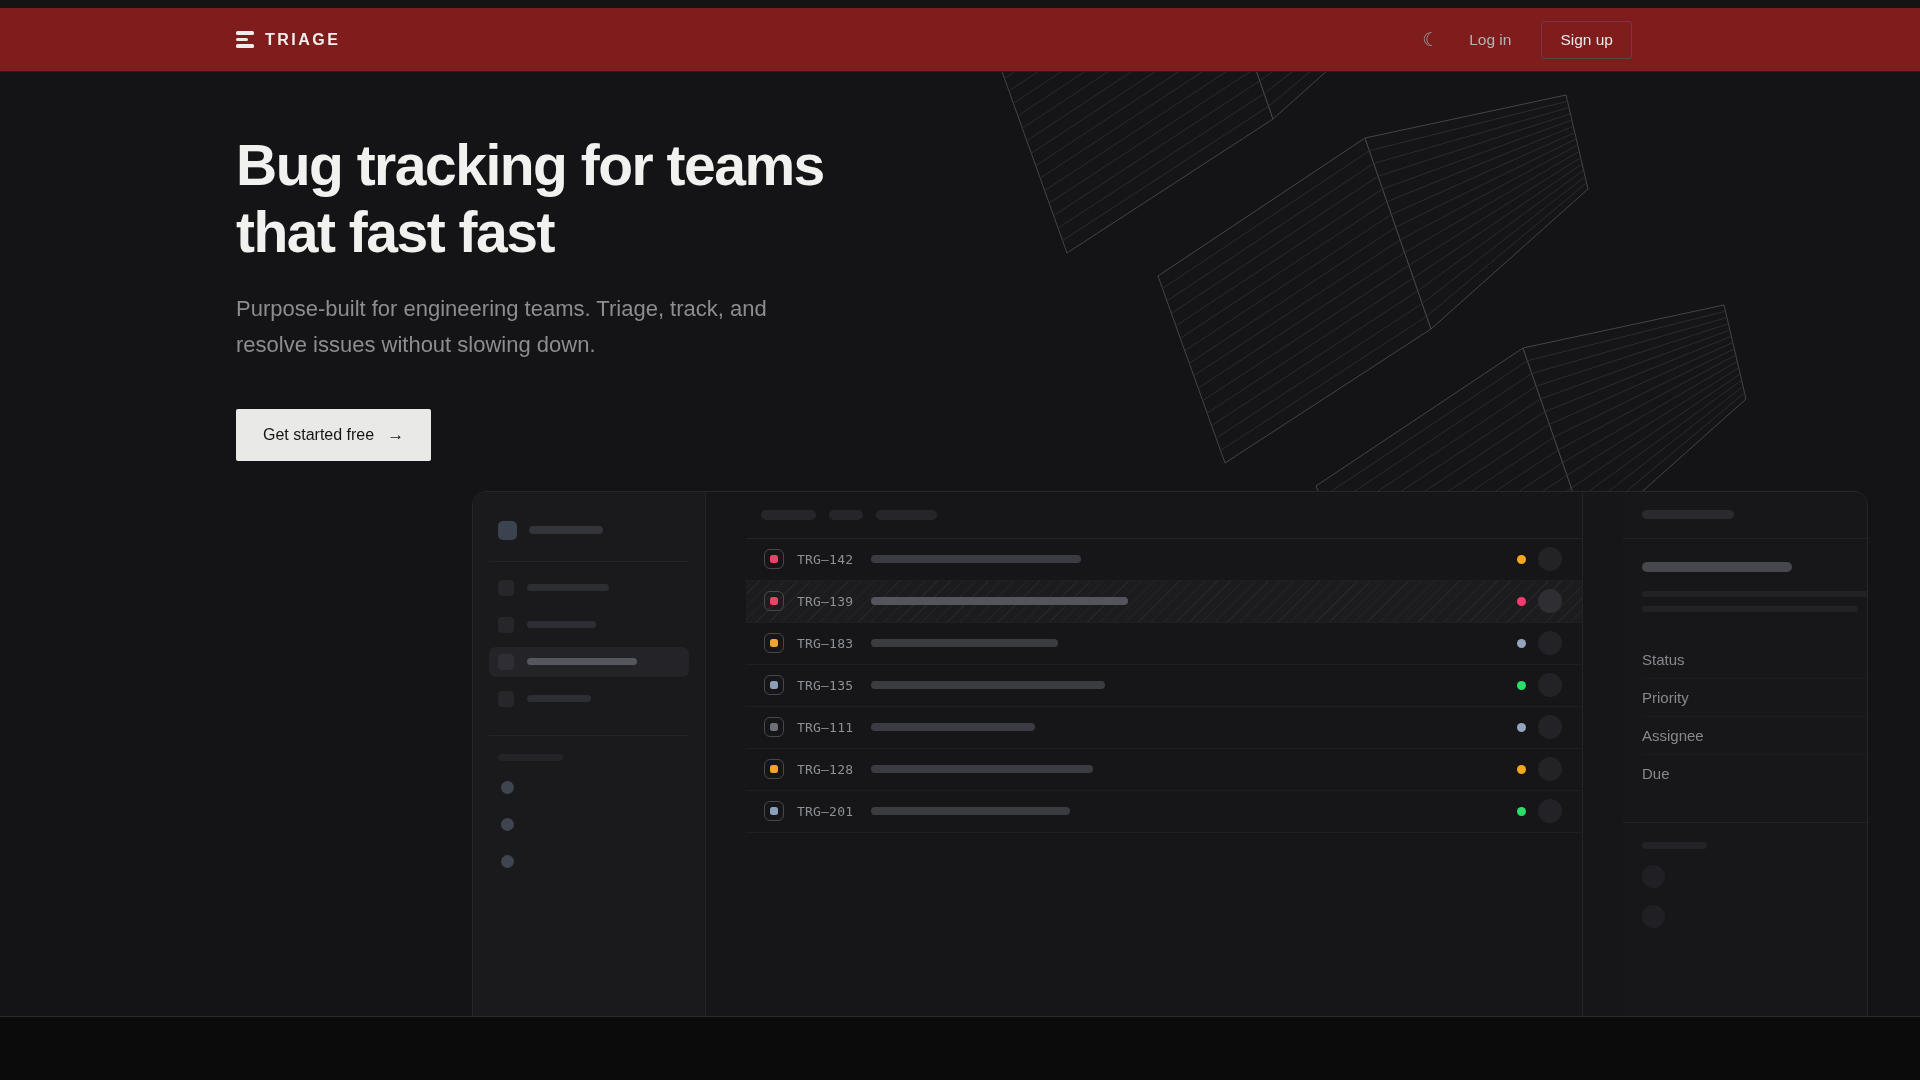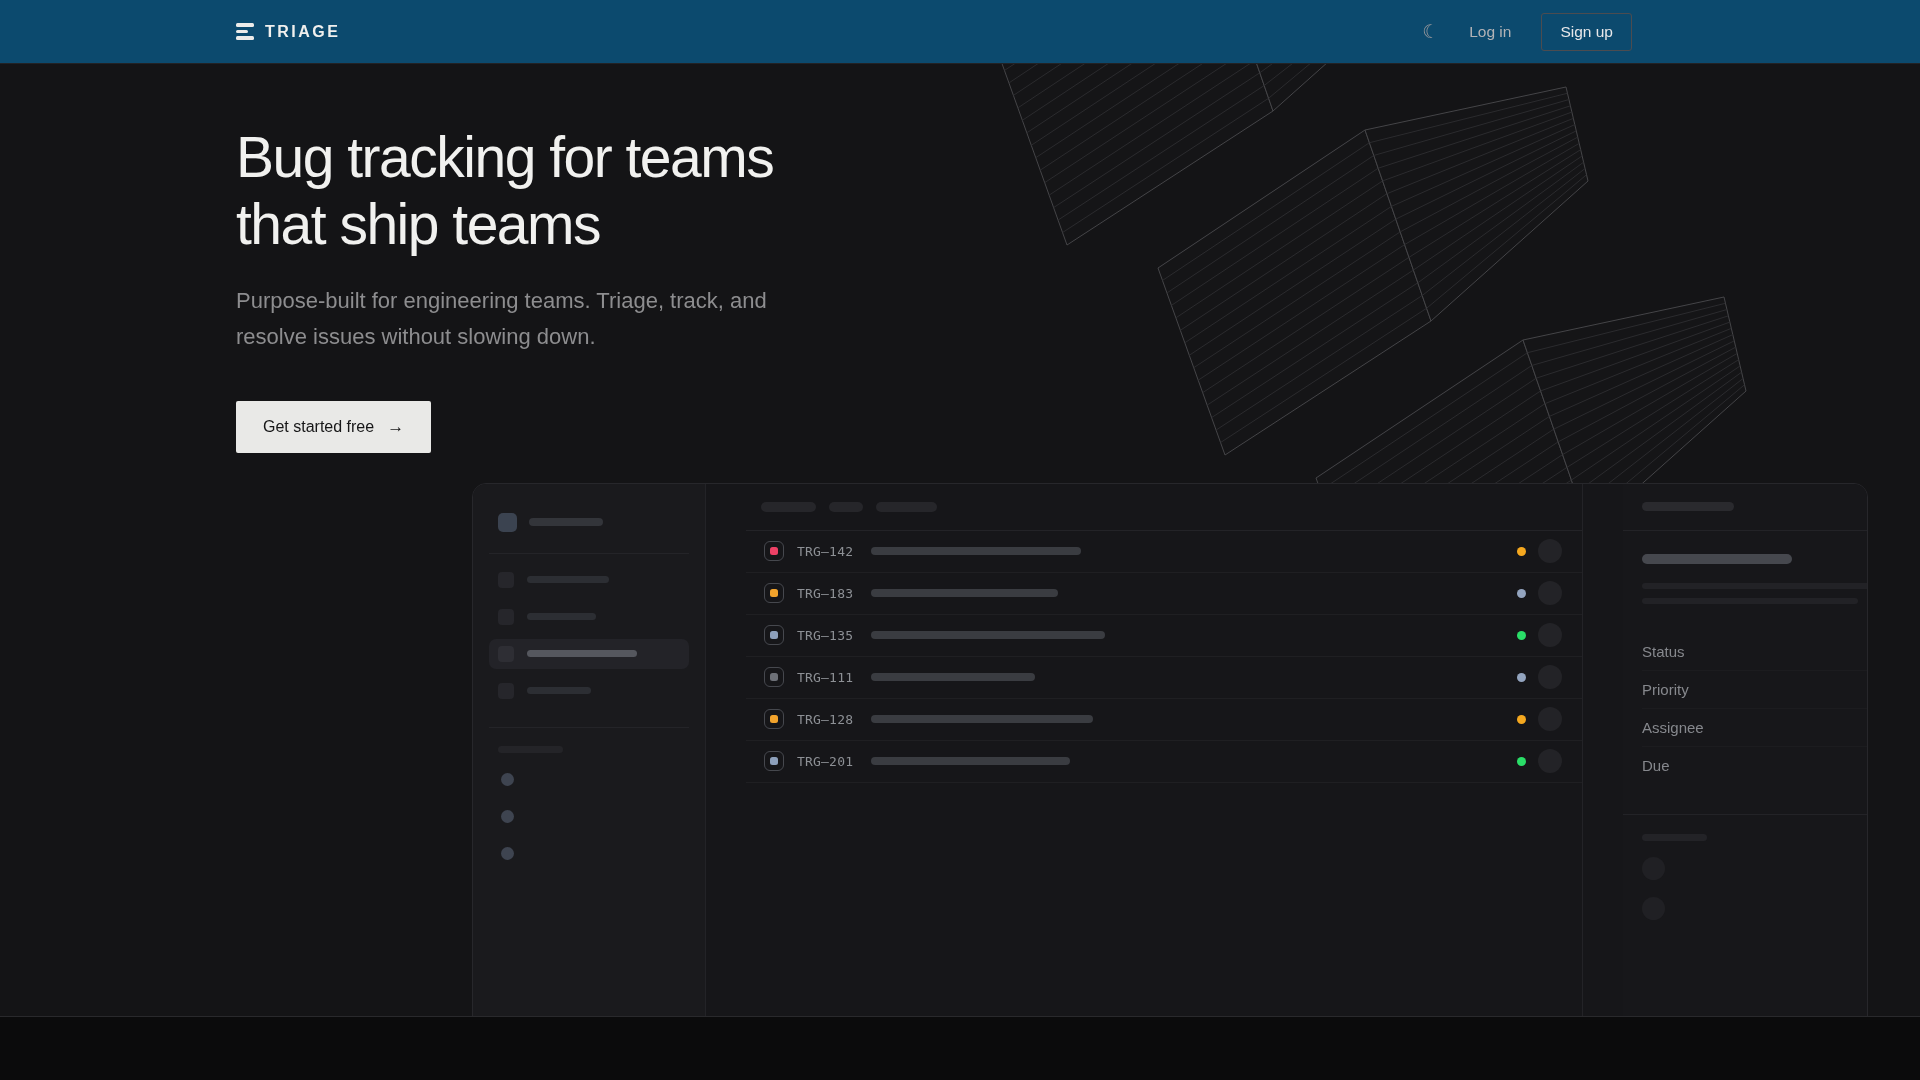--- a/index.html
+++ b/index.html
@@ -1,40 +1,40 @@
 <!DOCTYPE html>
 <html><head>
 <meta charset="utf-8">
 <style>
   * { margin:0; padding:0; box-sizing:border-box; }
   html,body { background:#0b0b0c; }
   body { font-family:"Liberation Sans", sans-serif; }
   .page { position:relative; width:1920px; height:1080px; background:#141415; overflow:hidden; }
 
   
-  .nav { position:relative; z-index:3; height:64px; background:#0c4a6e; border-bottom:1px solid #222225;
-         display:flex; align-items:center; justify-content:space-between; padding:0 288px 0 236px; }
+  .nav { position:relative; z-index:3; height:64px; background:#7f1d1d; border-bottom:1px solid #222225;
+         display:flex; align-items:center; justify-content:space-between; padding:0 288px 0 236px;margin-top:8px; }
   .brand { display:flex; align-items:center; gap:11px; }
   .brand-icon { display:flex; flex-direction:column; gap:3px; width:18px; }
   .brand-icon i { display:block; height:3.5px; border-radius:1.5px; background:#ececea; }
   .brand-icon i:nth-child(1){ width:18px; }
   .brand-icon i:nth-child(2){ width:12px; }
   .brand-icon i:nth-child(3){ width:18px; }
   .brand-text { color:#f0f0ee; font-size:16px; font-weight:700; letter-spacing:2.5px; }
   .nav-right { display:flex; align-items:center; gap:30px; }
   .theme-toggle { color:#97979b; font-size:19px; cursor:pointer; line-height:1; }
   .login { color:#b3b3b6; font-size:15.5px; cursor:pointer; }
   .signup { background:transparent; border:1px solid #4c4c50; color:#e8e8ea; font-size:15.5px;
             padding:9px 18px; border-radius:3px; cursor:pointer; font-family:inherit; }
 
   
   .hero { position:relative; height:952px; overflow:hidden; background:#141416; }
   #wire { position:absolute; left:0; top:0; z-index:0; pointer-events:none; }
   .hero-content { position:relative; z-index:2; margin-left:236px; width:1396px; padding-top:60px; }
-  h1 { color:#f1f1ef; font-size:57px; font-weight:400; letter-spacing:-1.5px; line-height:1.17; }
+  h1 { color:#f1f1ef; font-size:57px; font-weight:700; letter-spacing:-1.5px; line-height:1.17; }
   .subtitle { margin-top:26px; color:#8d8d8f; font-size:22px; line-height:1.62; }
   .cta { margin-top:46px; display:inline-flex; align-items:center; gap:13px; background:#e9e9e7;
          color:#161617; border:none; font-family:inherit; font-size:16px; font-weight:500;
          padding:16px 27px; border-radius:2px; cursor:pointer; }
   .cta .arrow { font-size:17px; }
 
   
   .panel { position:relative; z-index:2; margin:30px 0 0 236px; width:1396px; height:560px;
            background:#161619; border:1px solid #27272b; border-radius:14px;
            display:flex; overflow:hidden;gap:40px; }
@@ -228,21 +228,21 @@
           <line x1="1571.4" y1="480.06666666666666" x2="1740.1333333333334" y2="365.93333333333334" stroke="#2b2b2e" stroke-width="1"></line>
           <line x1="1575.8" y1="492.8" x2="1741.6" y2="372.2" stroke="#2b2b2e" stroke-width="1"></line>
           <line x1="1580.2" y1="505.5333333333333" x2="1743.0666666666666" y2="378.4666666666667" stroke="#2b2b2e" stroke-width="1"></line>
           <line x1="1584.6" y1="518.2666666666667" x2="1744.5333333333333" y2="384.73333333333335" stroke="#2b2b2e" stroke-width="1"></line>
         </g>
       </svg>
 
     <div class="hero-content">
       <h1>
         <span>Bug tracking for teams</span><br>
-        <span>that ship teams</span>
+        <span>that fast fast</span>
       </h1>
       <p class="subtitle">
         <span>Purpose-built for engineering teams. Triage, track, and</span><br>
         <span>resolve issues without slowing down.</span>
       </p>
       <button class="cta">
         <span>Get started free</span>
         <span class="arrow">→</span>
       </button>
 
@@ -294,20 +294,31 @@
       <span class="icon-dot" style="background: rgb(238, 65, 102);"></span>
     </span>
     <span class="row-id">TRG–142</span>
     <span class="row-bar" style="width: 210px;"></span>
     <span class="row-right">
       <span class="status-dot" style="background: rgb(245, 168, 31);"></span>
       <span class="row-avatar"></span>
     </span>
   </div>
 
+  <div class="issue-row selected">
+    <span class="icon-box">
+      <span class="icon-dot" style="background: rgb(238, 65, 102);"></span>
+    </span>
+    <span class="row-id">TRG–139</span>
+    <span class="row-bar" style="width: 257px;"></span>
+    <span class="row-right">
+      <span class="status-dot" style="background: rgb(238, 61, 110);"></span>
+      <span class="row-avatar"></span>
+    </span>
+  </div>
 
   <div class="issue-row">
     <span class="icon-box">
       <span class="icon-dot" style="background: rgb(242, 163, 44);"></span>
     </span>
     <span class="row-id">TRG–183</span>
     <span class="row-bar" style="width: 187px;"></span>
     <span class="row-right">
       <span class="status-dot" style="background: rgb(147, 164, 191);"></span>
       <span class="row-avatar"></span>

